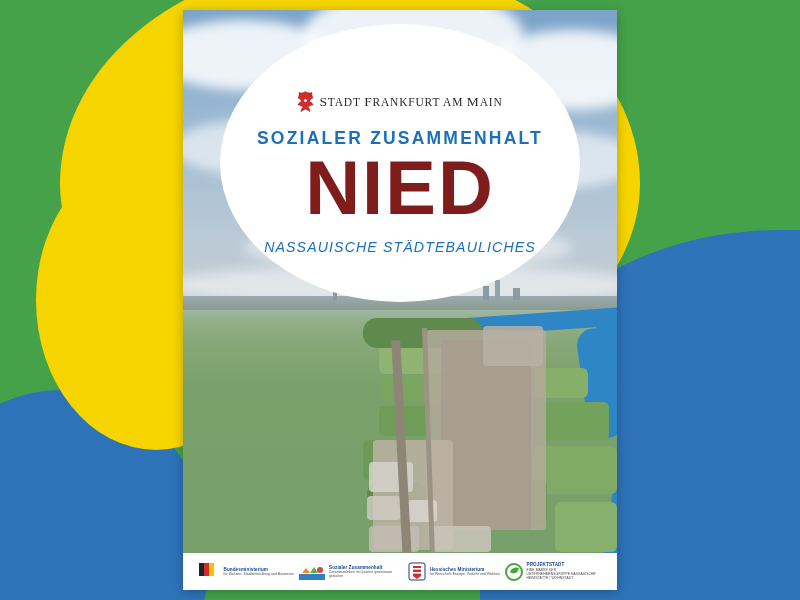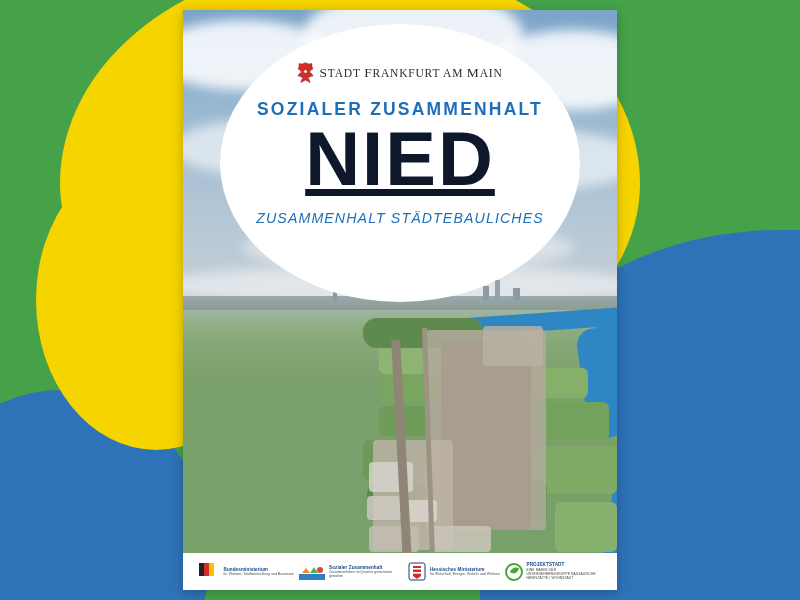--- a/index.html
+++ b/index.html
@@ -136,21 +136,21 @@
   .blob-content {
     position: absolute;
     left: 0;
     top: 0;
     width: 434px;
     height: 300px;
     display: flex;
     flex-direction: column;
     align-items: center;
     justify-content: flex-start;
-    padding-top: 52px;
+    padding-top: 81px;
     box-sizing: border-box;
   }
 
   .crest-row {
     display: flex;
     align-items: center;
     gap: 5px;
     margin-bottom: 16px;
   }
   .crest-text {
@@ -174,24 +174,23 @@
     color: #1c6fb8;
     margin-bottom: 2px;
     text-align: center;
   }
 
   .bigtitle {
     font-weight: bold;
     font-size: 76px;
     line-height: 0.92;
     letter-spacing: 2px;
-    color: #0f172a;
+    color: #7f1d1d;
     margin: 2px 0 14px 0;
     text-align: left;
-    text-decoration: underline;
   }
 
   .subtitle {
     font-style: italic;
     font-size: 14.2px;
     letter-spacing: 1.1px;
     color: #1c6fb8;
     text-align: center;
     line-height: 1.45;
   }
@@ -306,21 +305,21 @@
         <div class="crest-text">
           <span class="big">S</span><span>TADT</span>
           <span class="big">F</span><span>RANKFURT AM</span>
           <span class="big">M</span><span>AIN</span>
         </div>
       </div>
 
       <div class="kicker">SOZIALER ZUSAMMENHALT</div>
       <div class="bigtitle">NIED</div>
       <div class="subtitle">
-        <div>ZUSAMMENHALT STÄDTEBAULICHES</div>
+        <div>NASSAUISCHE STÄDTEBAULICHES</div>
       </div>
     </div>
 
     <div class="logo-strip">
 
       <div class="logo">
         <svg class="logo-mark" width="20" height="20" viewBox="0 0 20 20">
           <rect x="0" y="1" width="5" height="13" fill="#222"></rect>
           <rect x="5" y="1" width="5" height="13" fill="#d42b2b"></rect>
           <rect x="10" y="1" width="5" height="13" fill="#f5c400"></rect>

